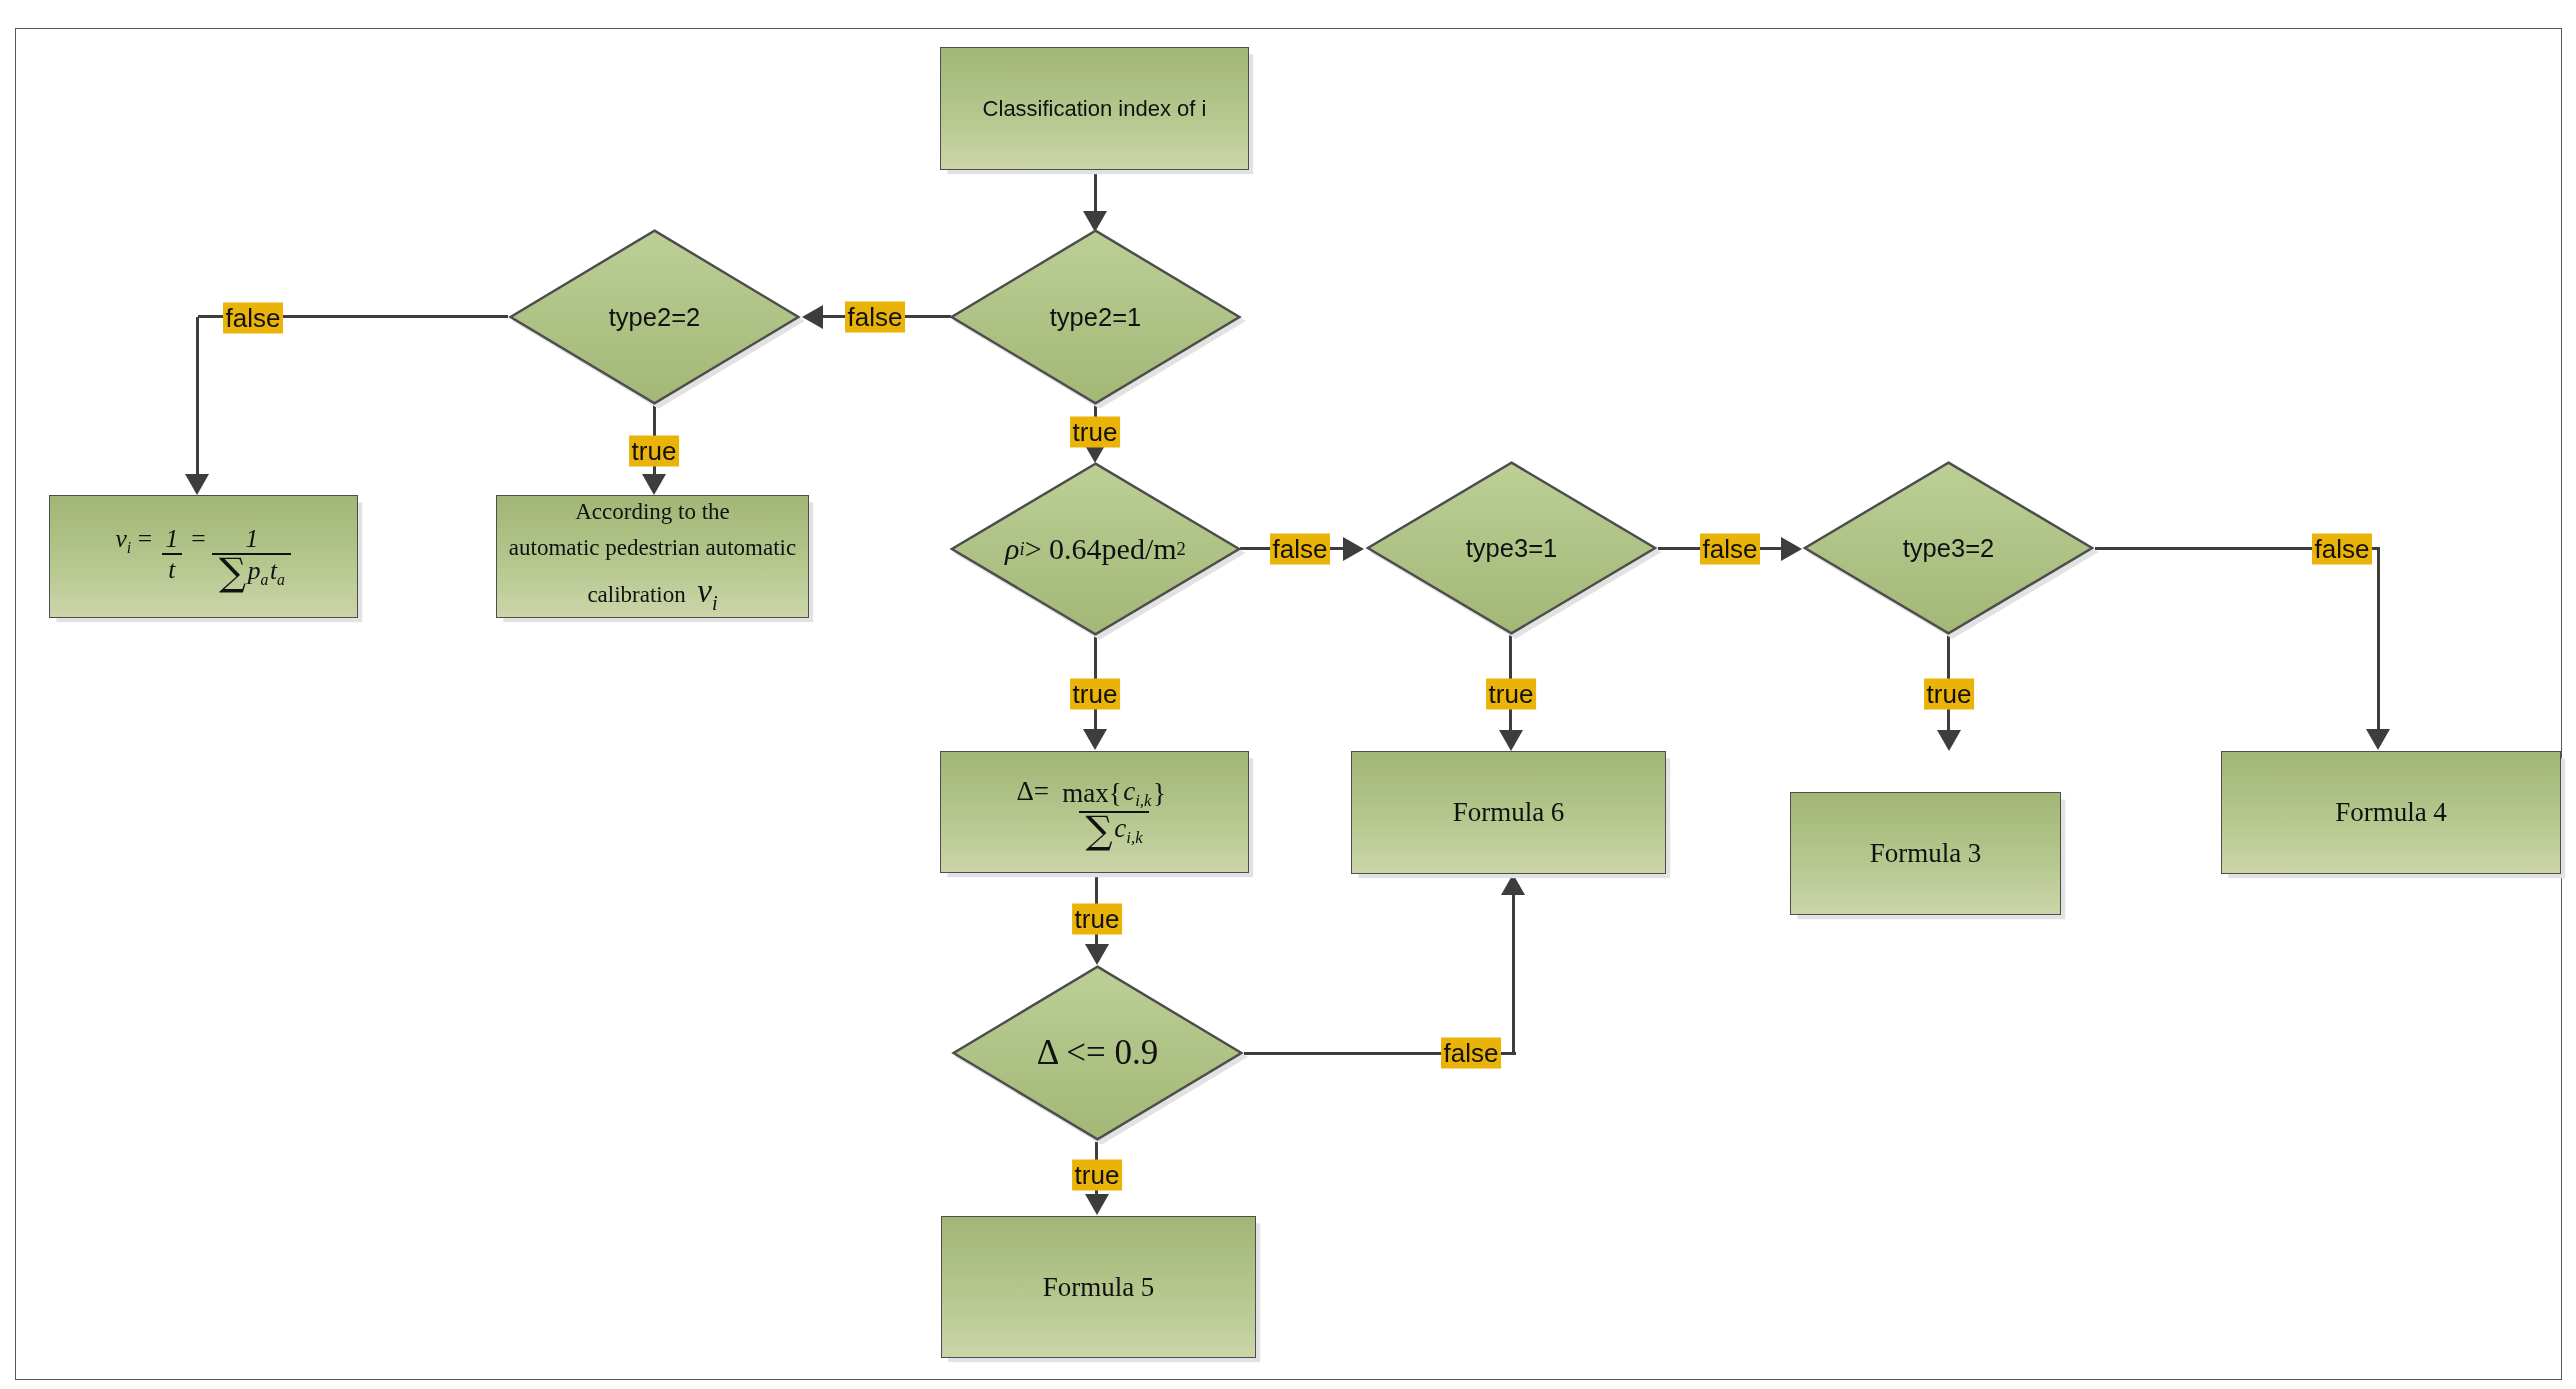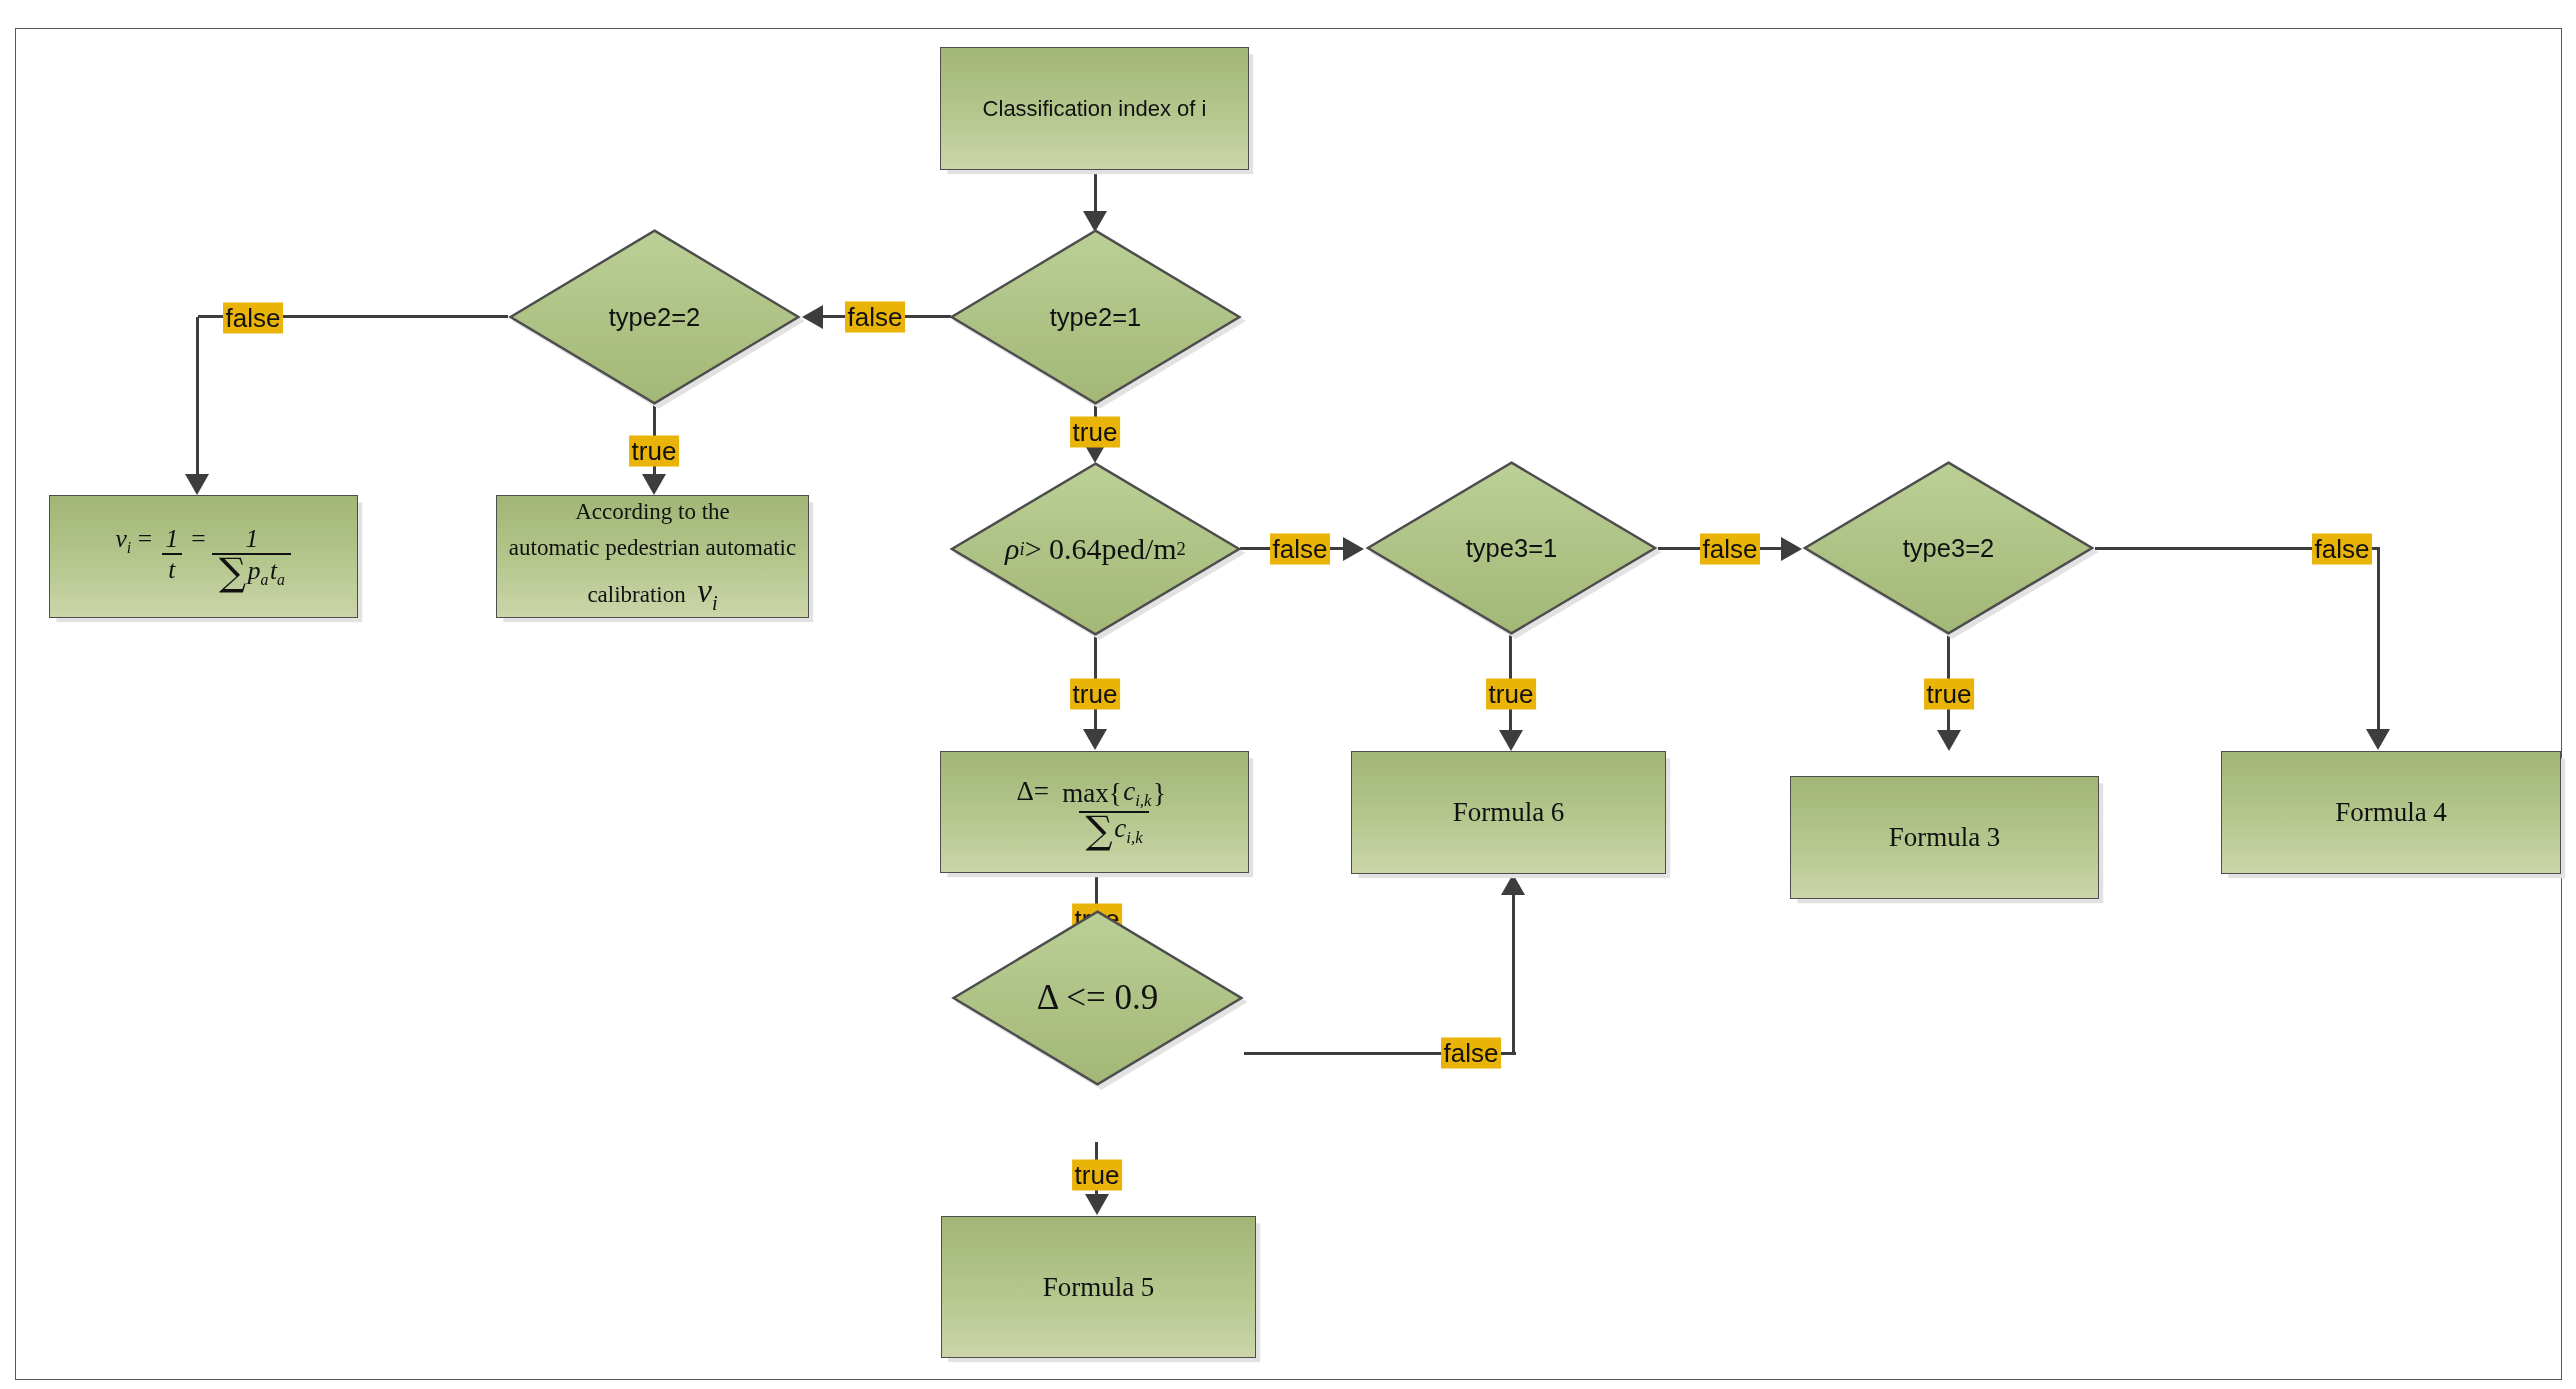--- a/index.html
+++ b/index.html
@@ -171,21 +171,21 @@
             <span><span>c</span><sub>i,k</sub></span>
           </span>
       </span>
     </span>
   </div>
 
   <div class="box" style="left:1351px;top:751px;width:315px;height:123px">
     <span class="serif">Formula 6</span>
   </div>
 
-  <div class="box" style="left:1790px;top:776px;width:309px;height:123px">
+  <div class="box" style="left:1790px;top:792px;width:271px;height:123px">
     <span class="serif">Formula 3</span>
   </div>
 
   <div class="box" style="left:2221px;top:751px;width:340px;height:123px">
     <span class="serif">Formula 4</span>
   </div>
 
   <div class="box" style="left:941px;top:1216px;width:315px;height:142px">
     <span class="serif">Formula 5</span>
   </div>
@@ -223,21 +223,21 @@
     <div class="dlabel">type3=1</div>
   </div>
 
   <div class="diamond" style="left:1802px;top:461px;width:293px;height:174px">
     <svg width="293" height="174" viewBox="0 0 356 212">
       <polygon points="178,2 353,106 178,210 3,106" fill="url(#dg)" stroke="#4d4d4d" stroke-width="3"></polygon>
     </svg>
     <div class="dlabel">type3=2</div>
   </div>
 
-  <div class="diamond" style="left:951px;top:910px;width:293px;height:176px">
+  <div class="diamond" style="left:951px;top:965px;width:293px;height:176px">
     <svg width="293" height="176" viewBox="0 0 356 214">
       <polygon points="178,2 353,107 178,212 3,107" fill="url(#dg)" stroke="#4d4d4d" stroke-width="3"></polygon>
     </svg>
     <div class="dlabel serif" style="font-size:35px">Δ &lt;= 0.9</div>
   </div>
 
 </div>
 
 
 </body></html>

